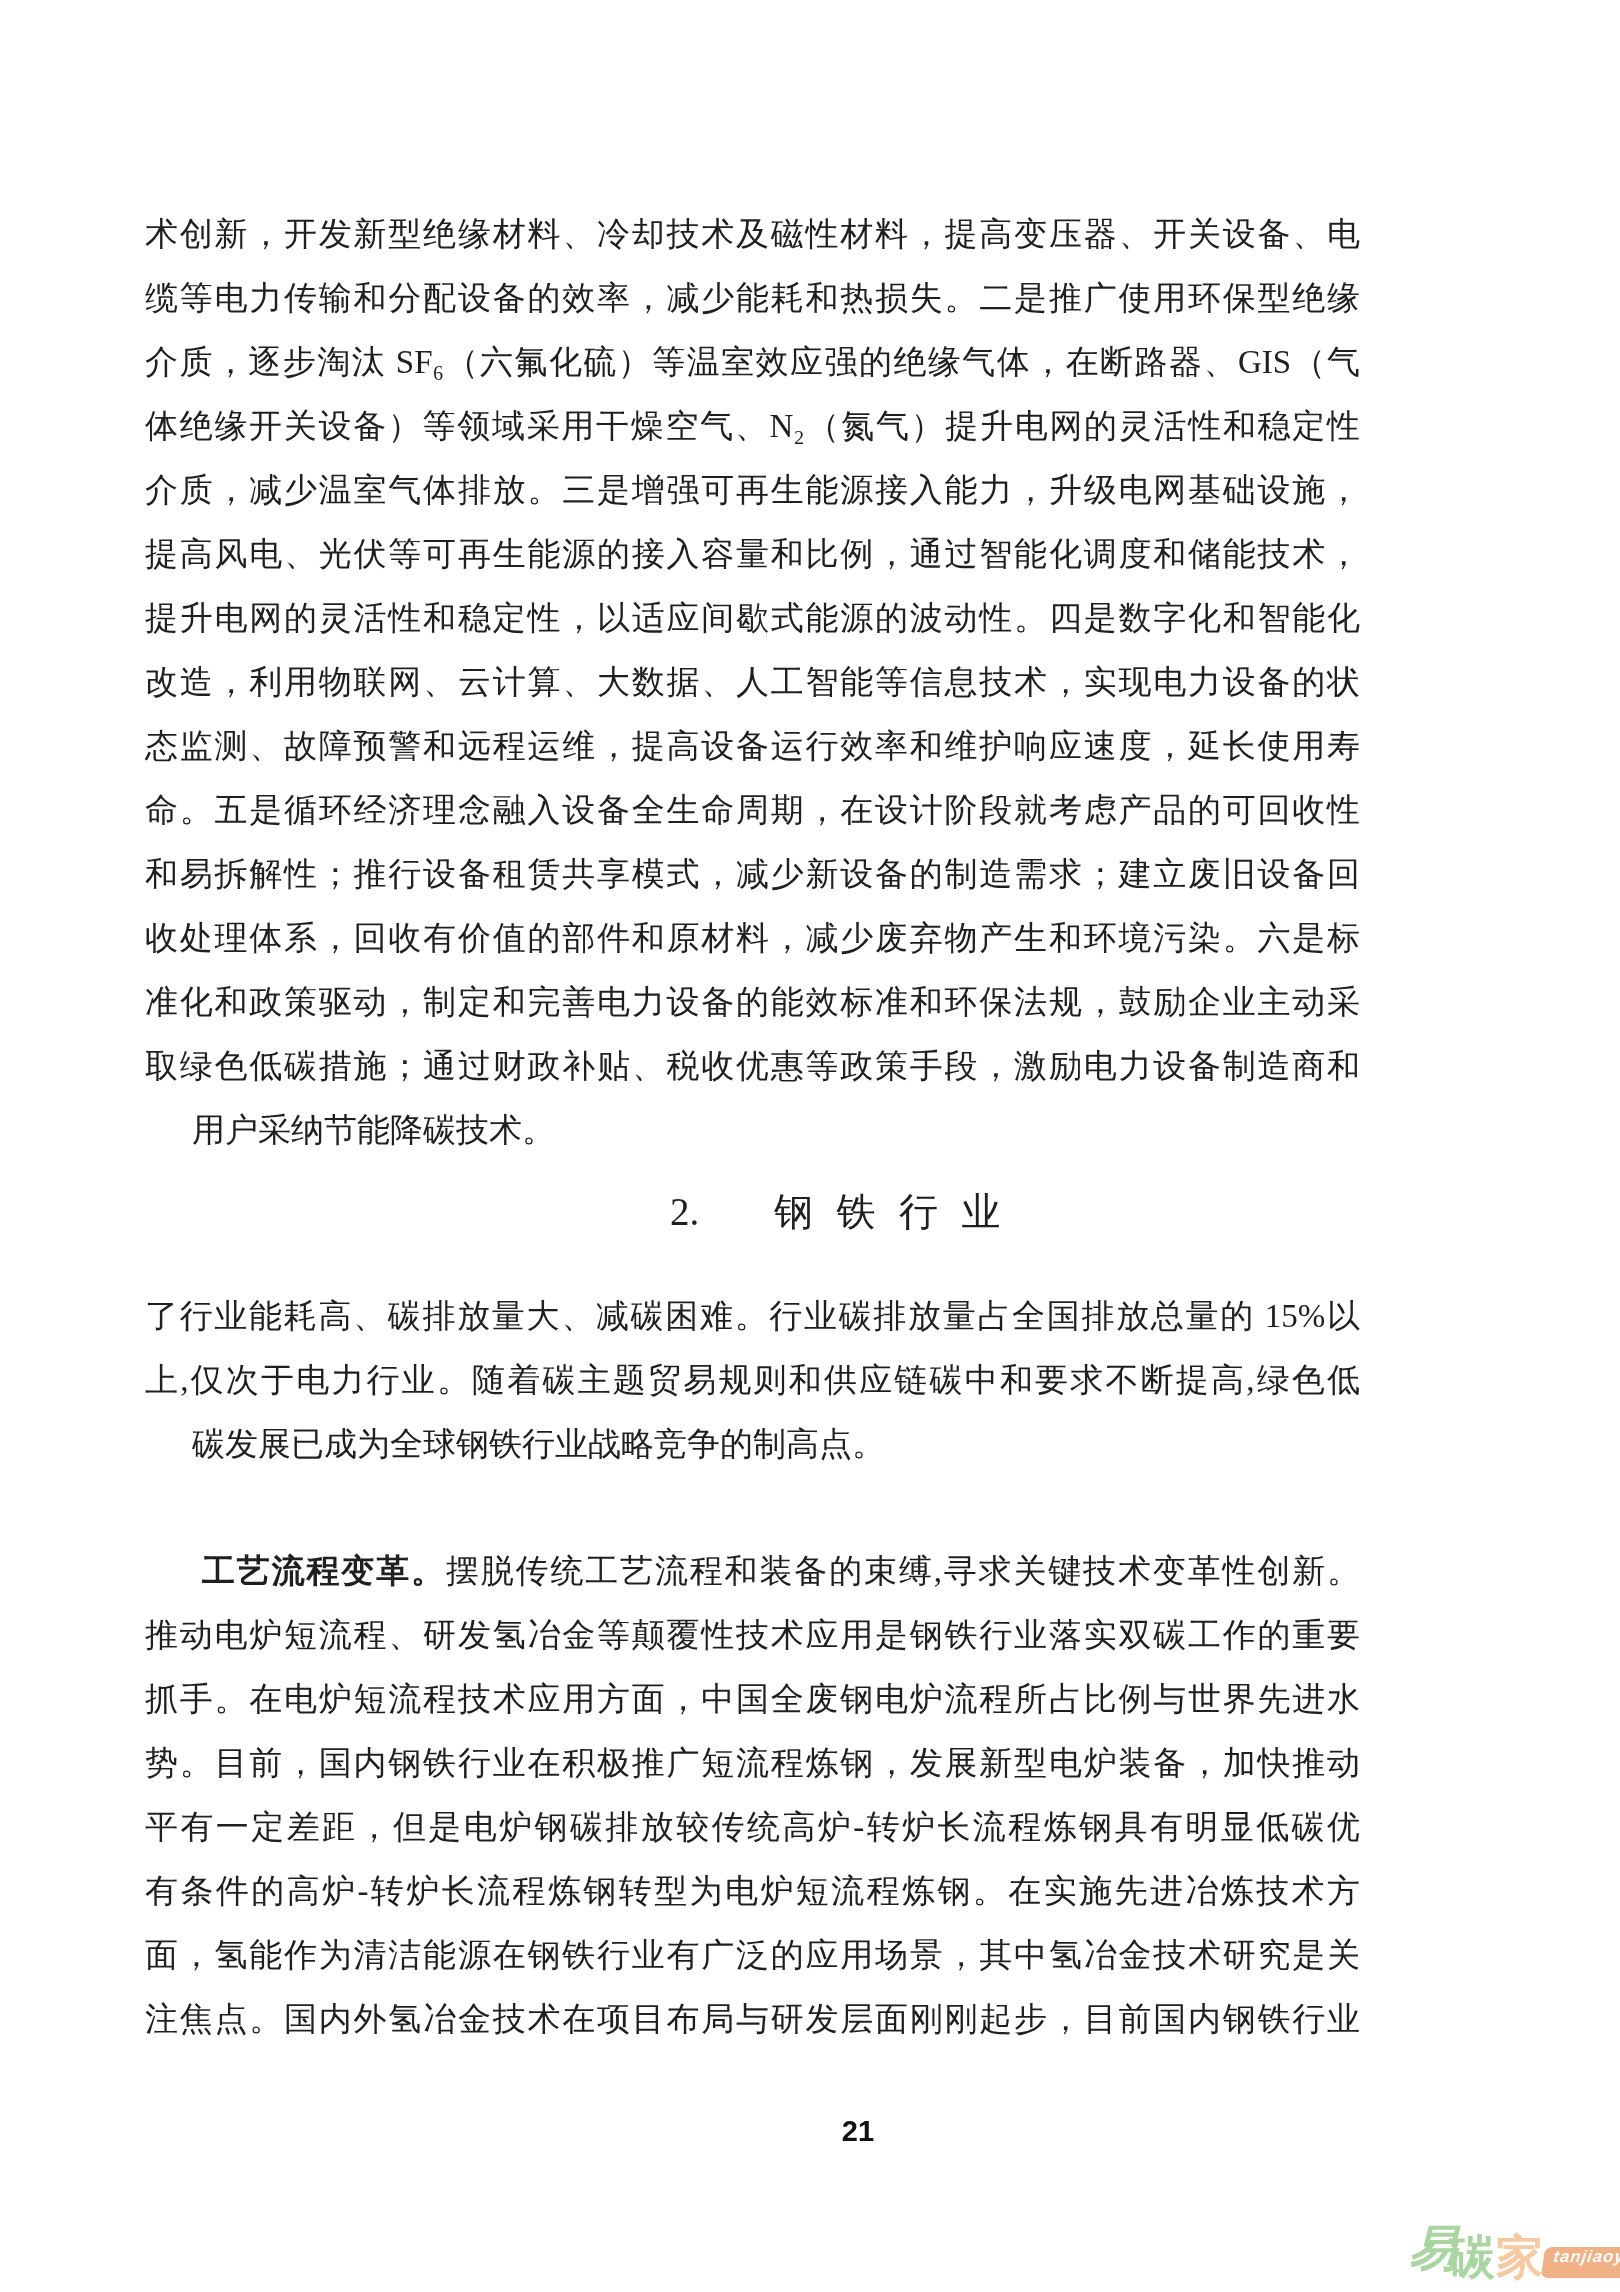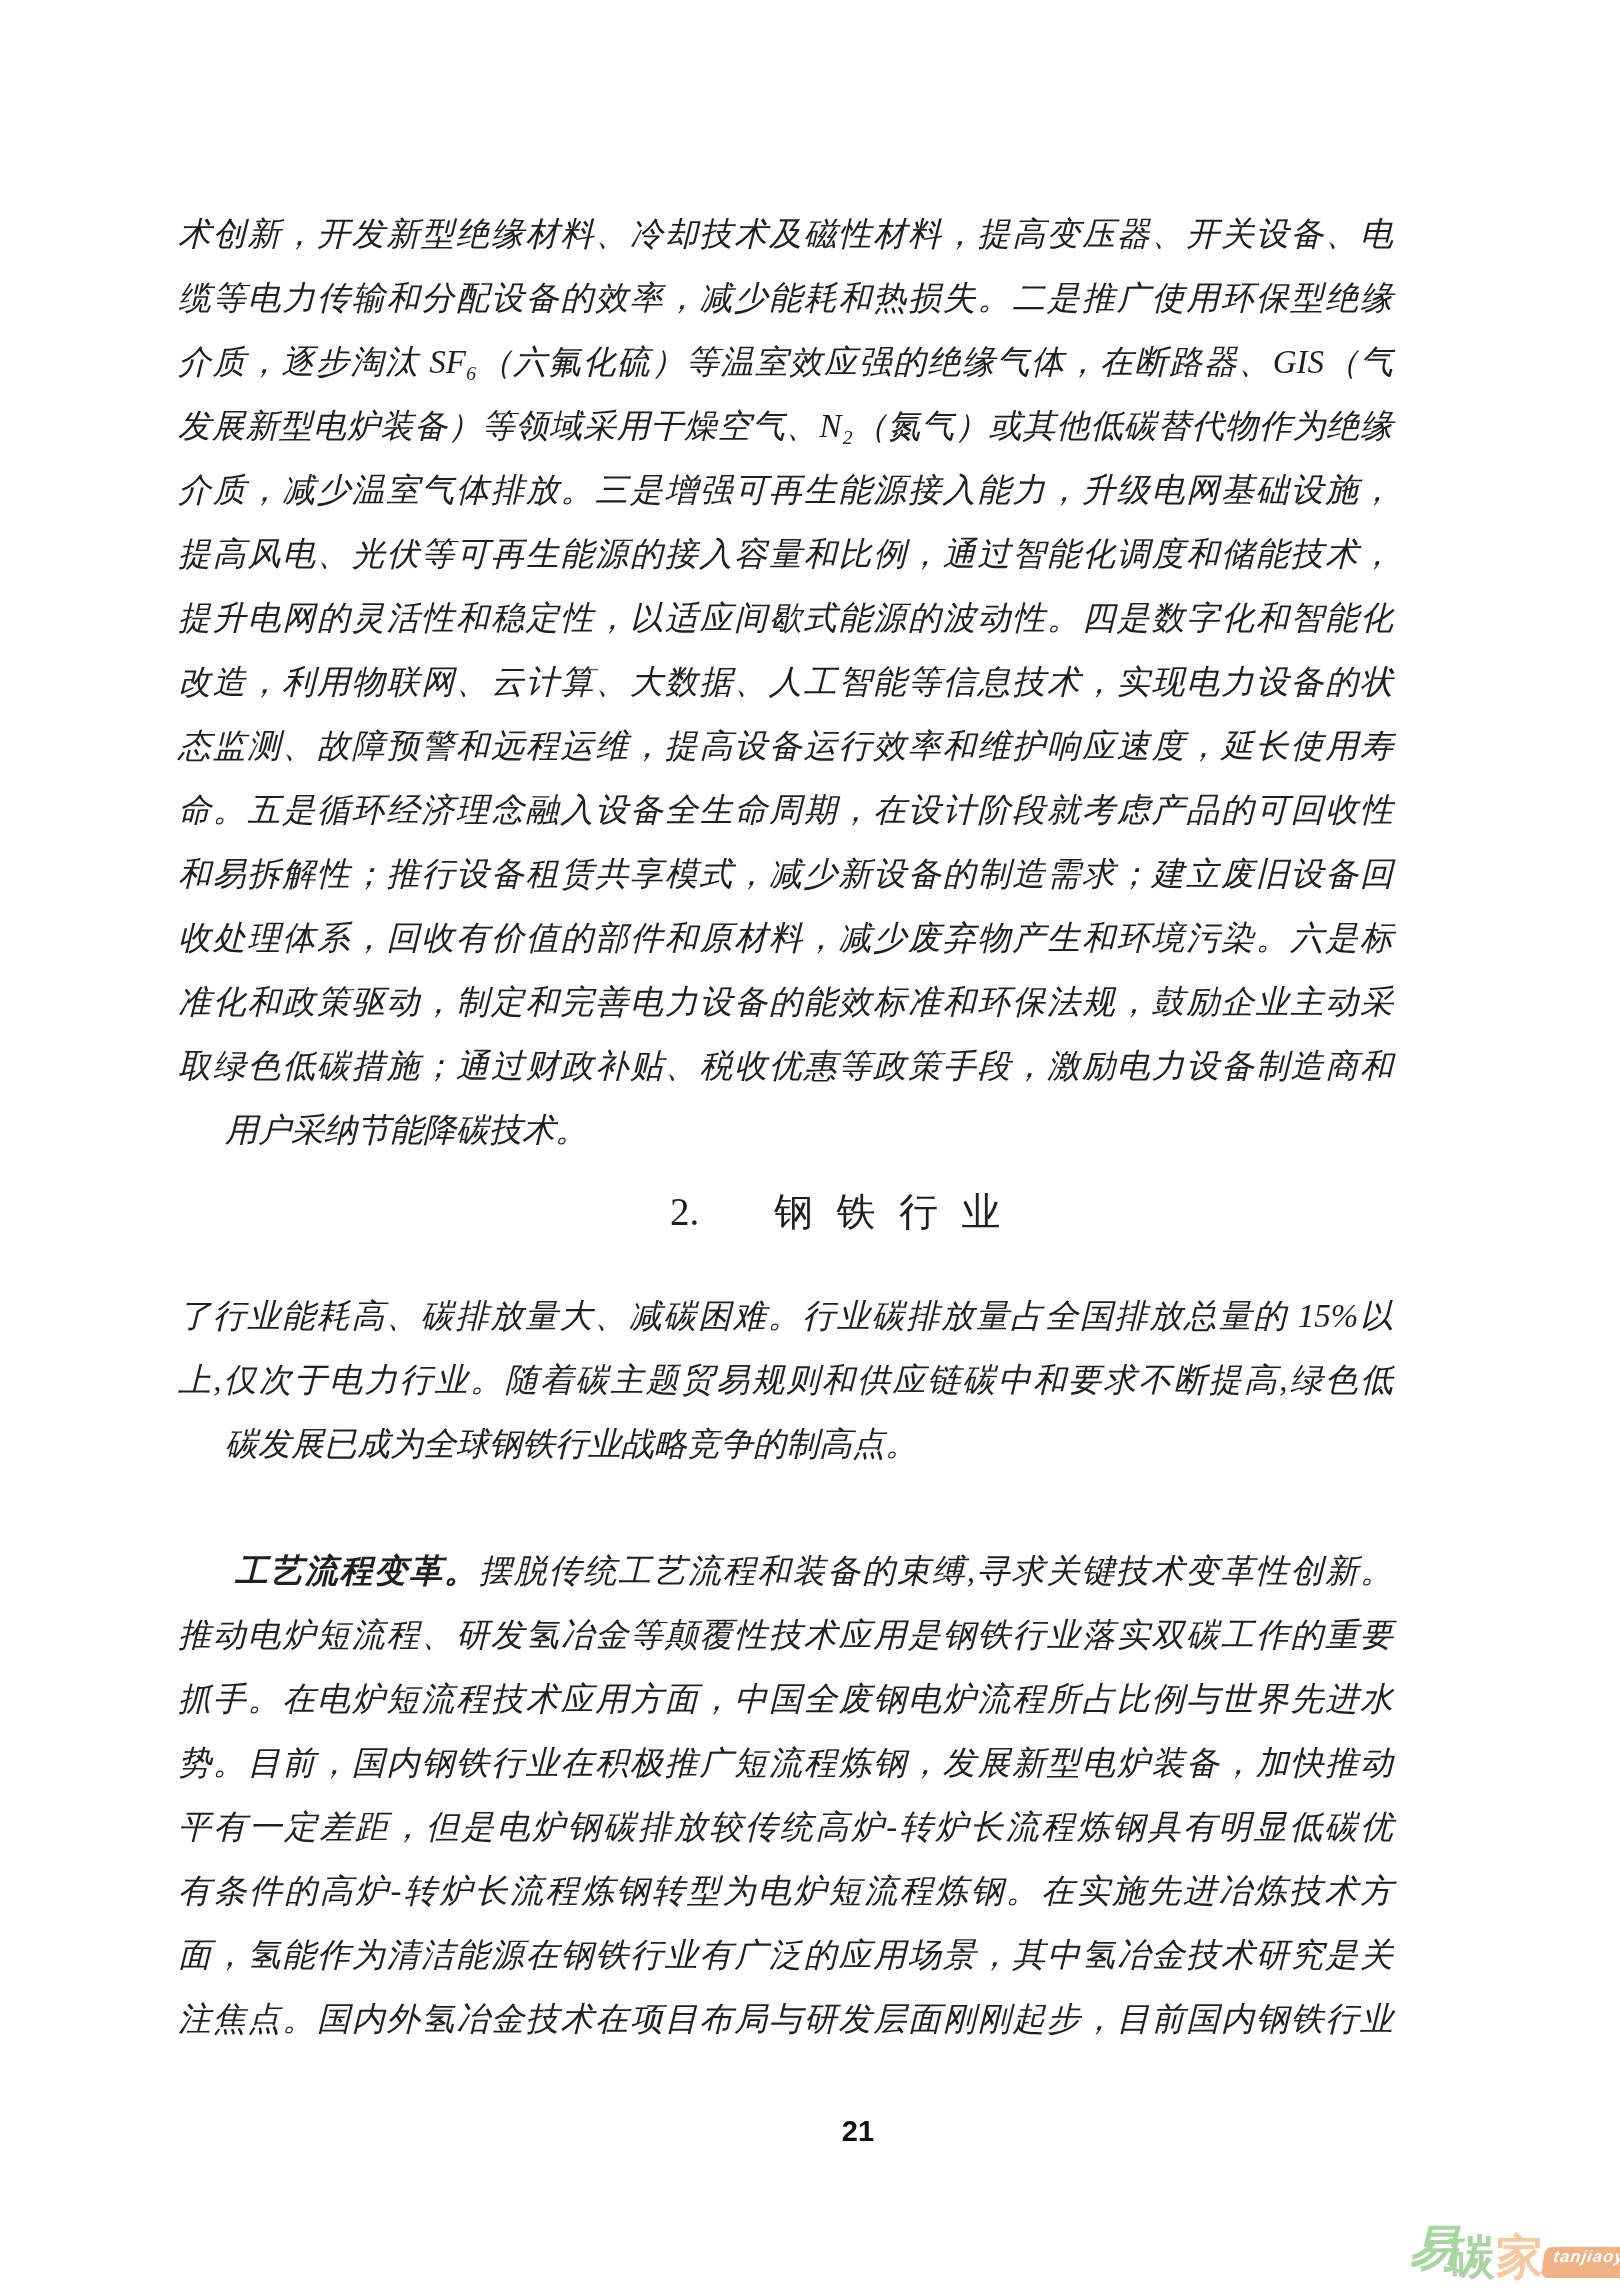--- a/index.html
+++ b/index.html
@@ -7,23 +7,22 @@
     position:relative;
     width:1620px;
     height:2293px;
     background:#ffffff;
     overflow:hidden;
     font-family:"Liberation Serif","DejaVu Serif",serif;
     color:#1f1f1f;
   }
   .text-block{
     position:absolute;
-    left:178px;
+    left:145px;
     width:1215px;
-    font-style:italic;
   }
   .tb-p1{top:202px;}
   .tb-p2{top:1284px;}
   .tb-p3{top:1539px;}
   .line{
     height:64px;
     line-height:64px;
     font-size:33px;
     text-align:justify;
     text-align-last:justify;
@@ -98,21 +97,21 @@
 </style>
 </head>
 <body>
 
 <div class="page">
 
   <div class="text-block tb-p1">
     <div class="line">术创新，开发新型绝缘材料、冷却技术及磁性材料，提高变压器、开关设备、电</div>
     <div class="line">缆等电力传输和分配设备的效率，减少能耗和热损失。二是推广使用环保型绝缘</div>
     <div class="line">介质，逐步淘汰 SF₆（六氟化硫）等温室效应强的绝缘气体，在断路器、GIS（气</div>
-    <div class="line">发展新型电炉装备）等领域采用干燥空气、N₂（氮气）或其他低碳替代物作为绝缘</div>
+    <div class="line">体绝缘开关设备）等领域采用干燥空气、N₂（氮气）提升电网的灵活性和稳定性</div>
     <div class="line">介质，减少温室气体排放。三是增强可再生能源接入能力，升级电网基础设施，</div>
     <div class="line">提高风电、光伏等可再生能源的接入容量和比例，通过智能化调度和储能技术，</div>
     <div class="line">提升电网的灵活性和稳定性，以适应间歇式能源的波动性。四是数字化和智能化</div>
     <div class="line">改造，利用物联网、云计算、大数据、人工智能等信息技术，实现电力设备的状</div>
     <div class="line">态监测、故障预警和远程运维，提高设备运行效率和维护响应速度，延长使用寿</div>
     <div class="line">命。五是循环经济理念融入设备全生命周期，在设计阶段就考虑产品的可回收性</div>
     <div class="line">和易拆解性；推行设备租赁共享模式，减少新设备的制造需求；建立废旧设备回</div>
     <div class="line">收处理体系，回收有价值的部件和原材料，减少废弃物产生和环境污染。六是标</div>
     <div class="line">准化和政策驱动，制定和完善电力设备的能效标准和环保法规，鼓励企业主动采</div>
     <div class="line">取绿色低碳措施；通过财政补贴、税收优惠等政策手段，激励电力设备制造商和</div>

